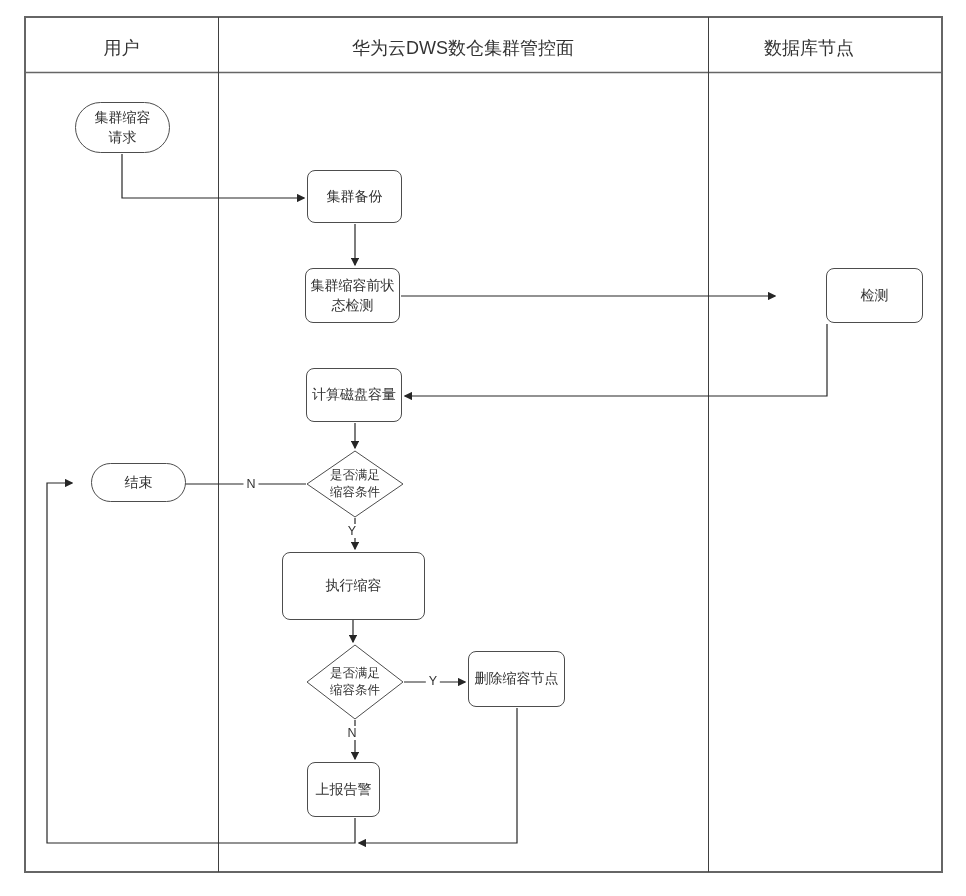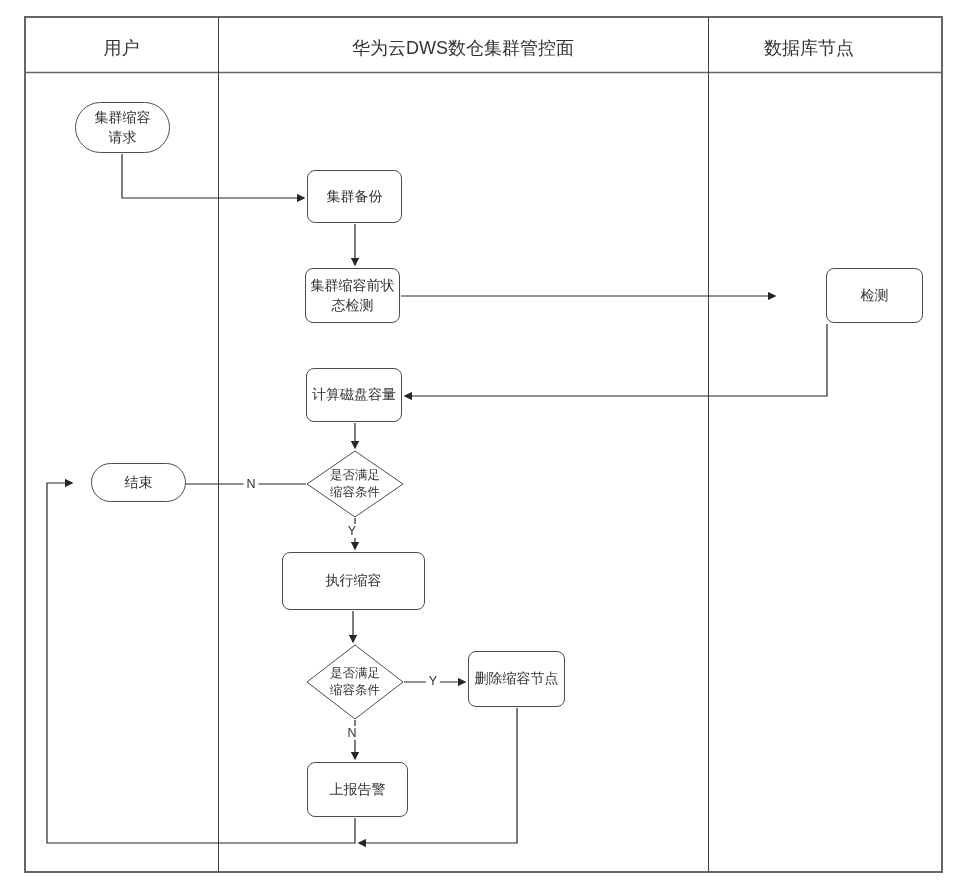--- a/index.html
+++ b/index.html
@@ -124,33 +124,33 @@
   </div>
 
   <div class="diamond-label" style="left:327px;top:458px;width:56px;height:52px;">
     <span>是否满足缩容条件</span>
   </div>
 
   <div class="node terminator" style="left:91px;top:463px;width:95px;height:39px;border-radius:20px;">
     <span>结束</span>
   </div>
 
-  <div class="node process" style="left:282px;top:552px;width:143px;height:58px;">
+  <div class="node process" style="left:282px;top:552px;width:143px;height:68px;">
     <span>执行缩容</span>
   </div>
 
   <div class="diamond-label" style="left:327px;top:656px;width:56px;height:52px;">
     <span>是否满足缩容条件</span>
   </div>
 
   <div class="node process" style="left:468px;top:651px;width:97px;height:56px;">
     <span>删除缩容节点</span>
   </div>
 
-  <div class="node process" style="left:307px;top:762px;width:101px;height:55px;">
+  <div class="node process" style="left:307px;top:762px;width:73px;height:55px;">
     <span>上报告警</span>
   </div>
 
   <div class="edge-label" style="left:251px;top:484px;">N</div>
   <div class="edge-label" style="left:352px;top:531px;">Y</div>
   <div class="edge-label" style="left:433px;top:681px;">Y</div>
   <div class="edge-label" style="left:352px;top:733px;">N</div>
 
 </div>
 

